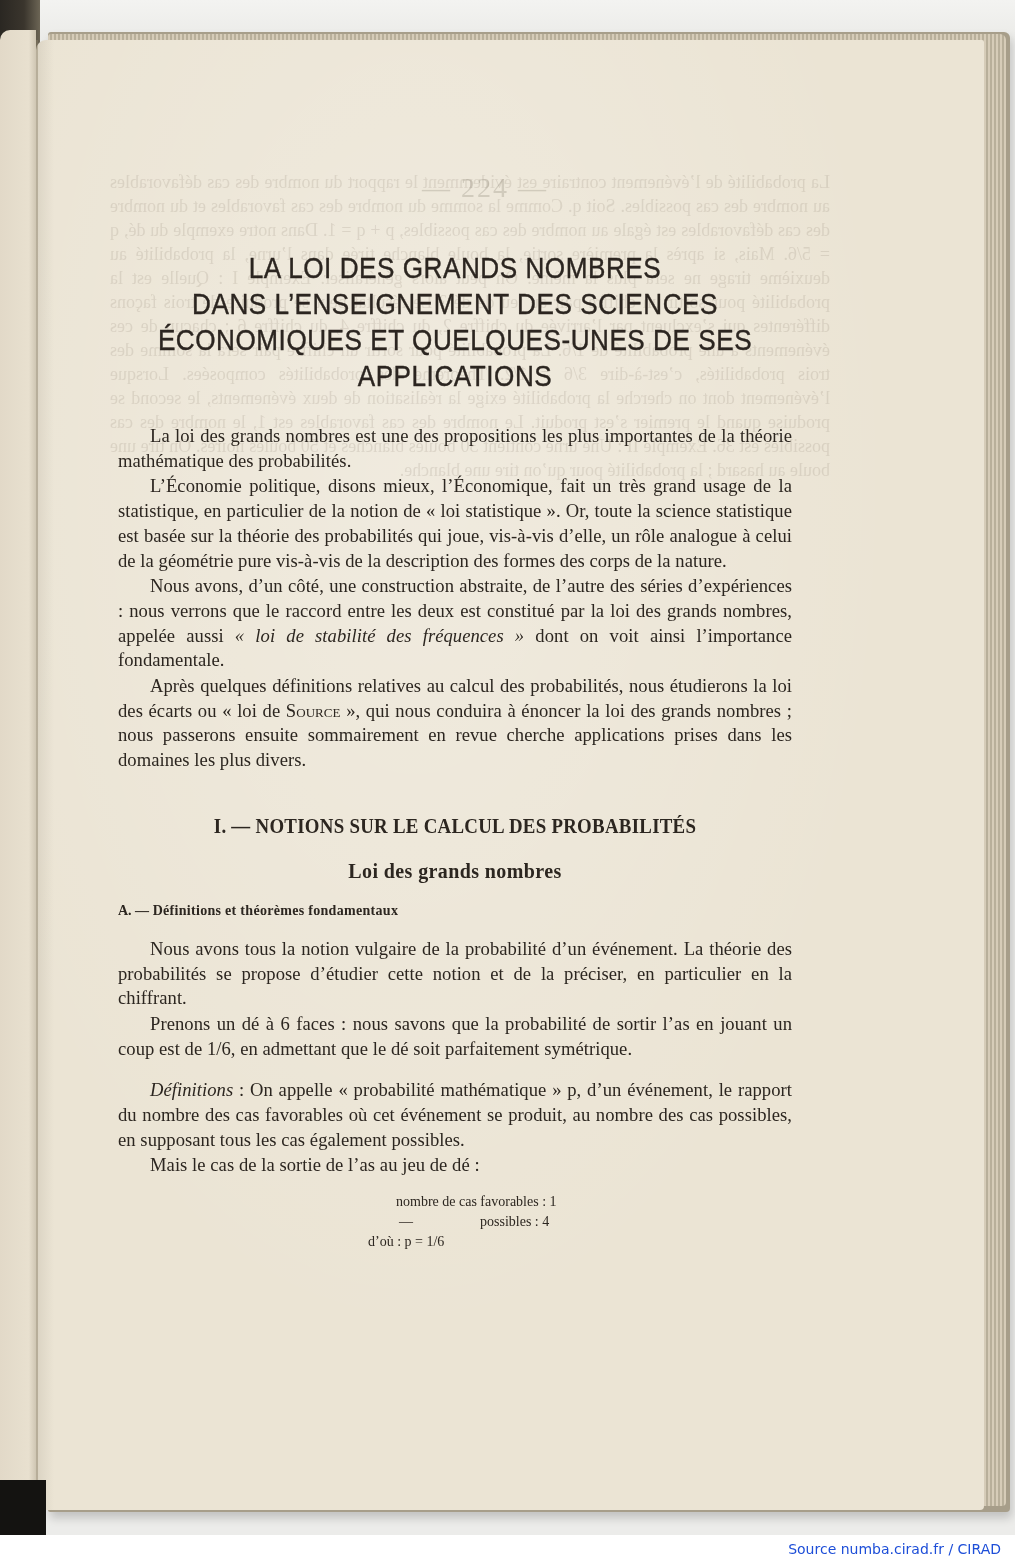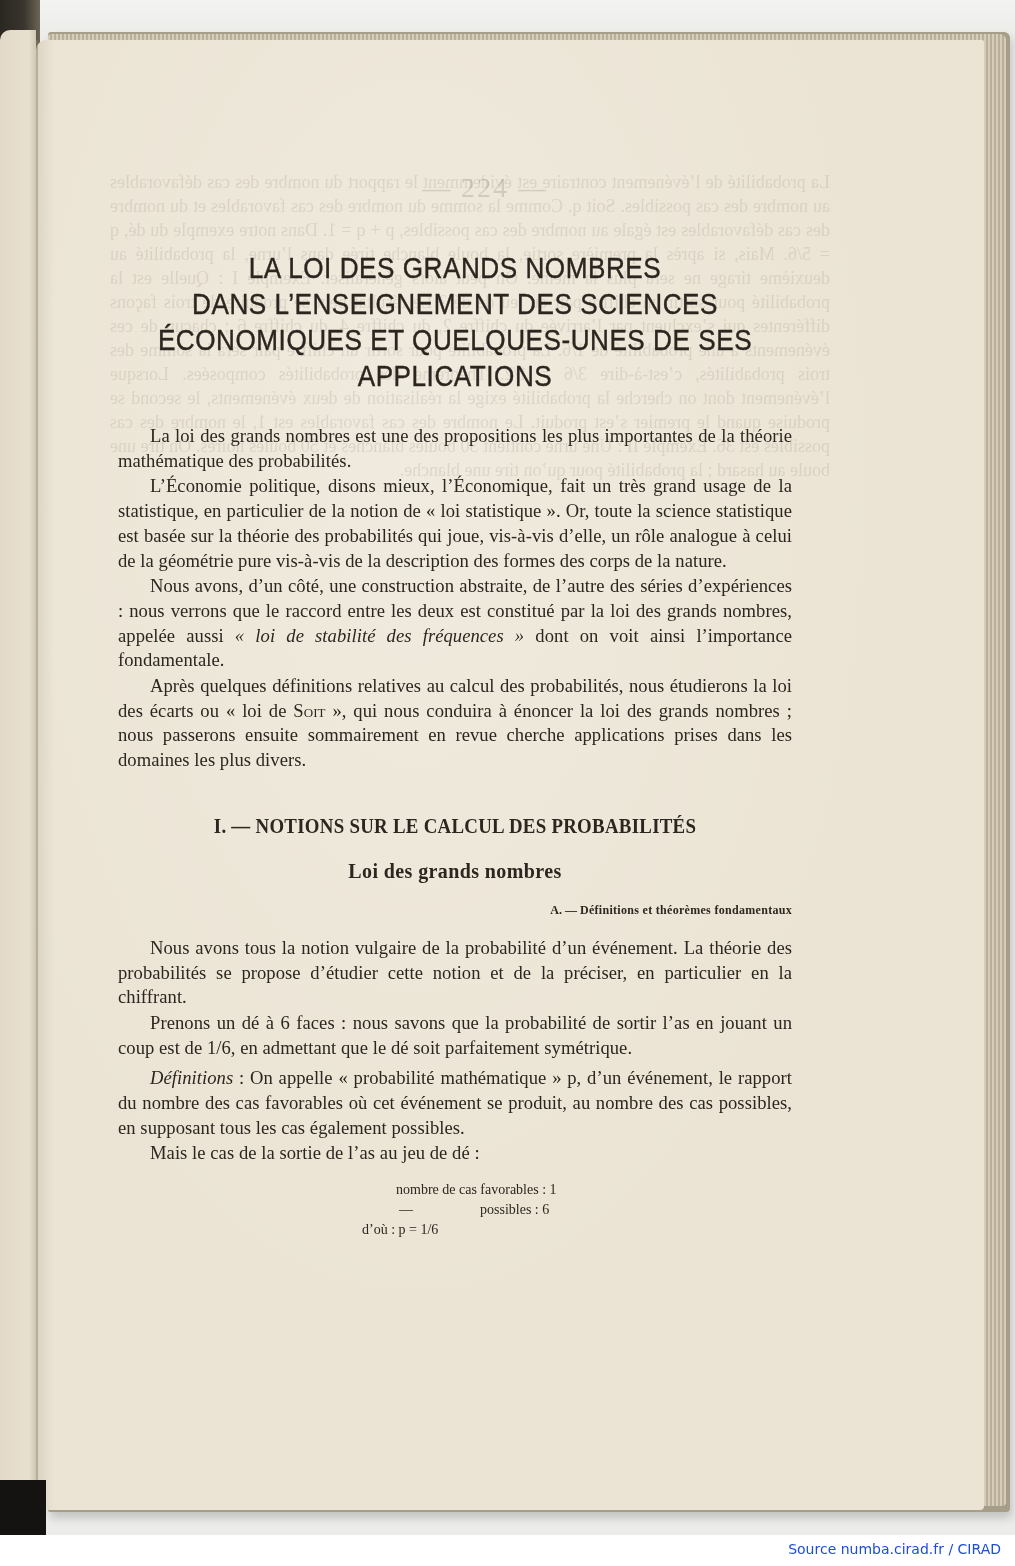--- a/index.html
+++ b/index.html
@@ -118,38 +118,38 @@
       transform: scaleX(0.92);
     }
     .sub-heading {
       text-align: center;
       font-weight: bold;
       font-size: 20px;
       margin: 22px 0 16px 0;
       letter-spacing: 0.4px;
     }
     .subsub-heading {
-      text-align: right;
-      font-size: 12px;
+      text-align: left;
+      font-size: 14px;
       margin: 20px 0 18px 0;
     }
     .subsub-heading b { font-weight: bold; letter-spacing: 0.3px; }
-    .defs-gap { margin-top: 6px; }
+    .defs-gap { margin-top: 17px; }
     .formula {
       font-size: 14px;
       line-height: 20px;
       margin-top: 14px;
       position: relative;
       height: 64px;
     }
     .formula div { position: absolute; white-space: nowrap; }
     .f1 { left: 236px; top: 0; margin-left: 42px; }
     .f2-dash { left: 281px; top: 20px; }
     .f2 { left: 362px; top: 20px; }
-    .f3 { left: 244px; top: 40px; }
+    .f3 { left: 250px; top: 40px; }
     .source-credit {
       position: absolute; right: 14px; top: 1541px;
       font-family: "DejaVu Sans", sans-serif;
       font-size: 14px;
       color: #1d4ed8;
     }
   </style>
 </head>
 <body>
 
@@ -169,32 +169,32 @@
   <h1 class="title">
     <span class="title-line">LA LOI DES GRANDS NOMBRES</span>
     <span class="title-line">DANS L’ENSEIGNEMENT DES SCIENCES</span>
     <span class="title-line">ÉCONOMIQUES ET QUELQUES-UNES DE SES</span>
     <span class="title-line">APPLICATIONS</span>
   </h1>
 
   <p class="para intro">La loi des grands nombres est une des propositions les plus importantes de la théorie mathématique des probabilités.</p>
   <p class="para">L’Économie politique, disons mieux, l’Économique, fait un très grand usage de la statistique, en particulier de la notion de « loi statistique ». Or, toute la science statistique est basée sur la théorie des probabilités qui joue, vis-à-vis d’elle, un rôle analogue à celui de la géométrie pure vis-à-vis de la description des formes des corps de la nature.</p>
   <p class="para"><span>Nous avons, d’un côté, une construction abstraite, de l’autre des séries d’expériences : nous verrons que le raccord entre les deux est constitué par la loi des grands nombres, appelée aussi </span><span class="it">« loi de stabilité des fréquences »</span><span> dont on voit ainsi l’importance fondamentale.</span></p>
-  <p class="para"><span>Après quelques définitions relatives au calcul des probabilités, nous étudierons la loi des écarts ou « loi de </span><span class="sc">Soit</span><span> », qui nous conduira à énoncer la loi des grands nombres ; nous passerons ensuite sommairement en revue cherche applications prises dans les domaines les plus divers.</span></p>
+  <p class="para"><span>Après quelques définitions relatives au calcul des probabilités, nous étudierons la loi des écarts ou « loi de </span><span class="sc">Source</span><span> », qui nous conduira à énoncer la loi des grands nombres ; nous passerons ensuite sommairement en revue cherche applications prises dans les domaines les plus divers.</span></p>
 
   <h2 class="section-heading">I. — NOTIONS SUR LE CALCUL DES PROBABILITÉS</h2>
   <h3 class="sub-heading">Loi des grands nombres</h3>
   <h4 class="subsub-heading"><span>A. — </span><b>Définitions et théorèmes fondamentaux</b></h4>
 
   <p class="para">Nous avons tous la notion vulgaire de la probabilité d’un événement. La théorie des probabilités se propose d’étudier cette notion et de la préciser, en particulier en la chiffrant.</p>
   <p class="para">Prenons un dé à 6 faces : nous savons que la probabilité de sortir l’as en jouant un coup est de 1/6, en admettant que le dé soit parfaitement symétrique.</p>
   <p class="para defs-gap"><span class="it">Définitions</span><span> : On appelle « probabilité mathématique » p, d’un événement, le rapport du nombre des cas favorables où cet événement se produit, au nombre des cas possibles, en supposant tous les cas également possibles.</span></p>
   <p class="para">Mais le cas de la sortie de l’as au jeu de dé :</p>
 
   <div class="formula">
     <div class="f1">nombre de cas favorables : 1</div>
     <div class="f2-dash">—</div>
-    <div class="f2">possibles : 6</div>
+    <div class="f2">possibles : 4</div>
     <div class="f3">d’où : p = 1/6</div>
   </div>
 </div>
 
 <div class="source-credit">Source numba.cirad.fr / CIRAD</div>
 
 </body></html>

